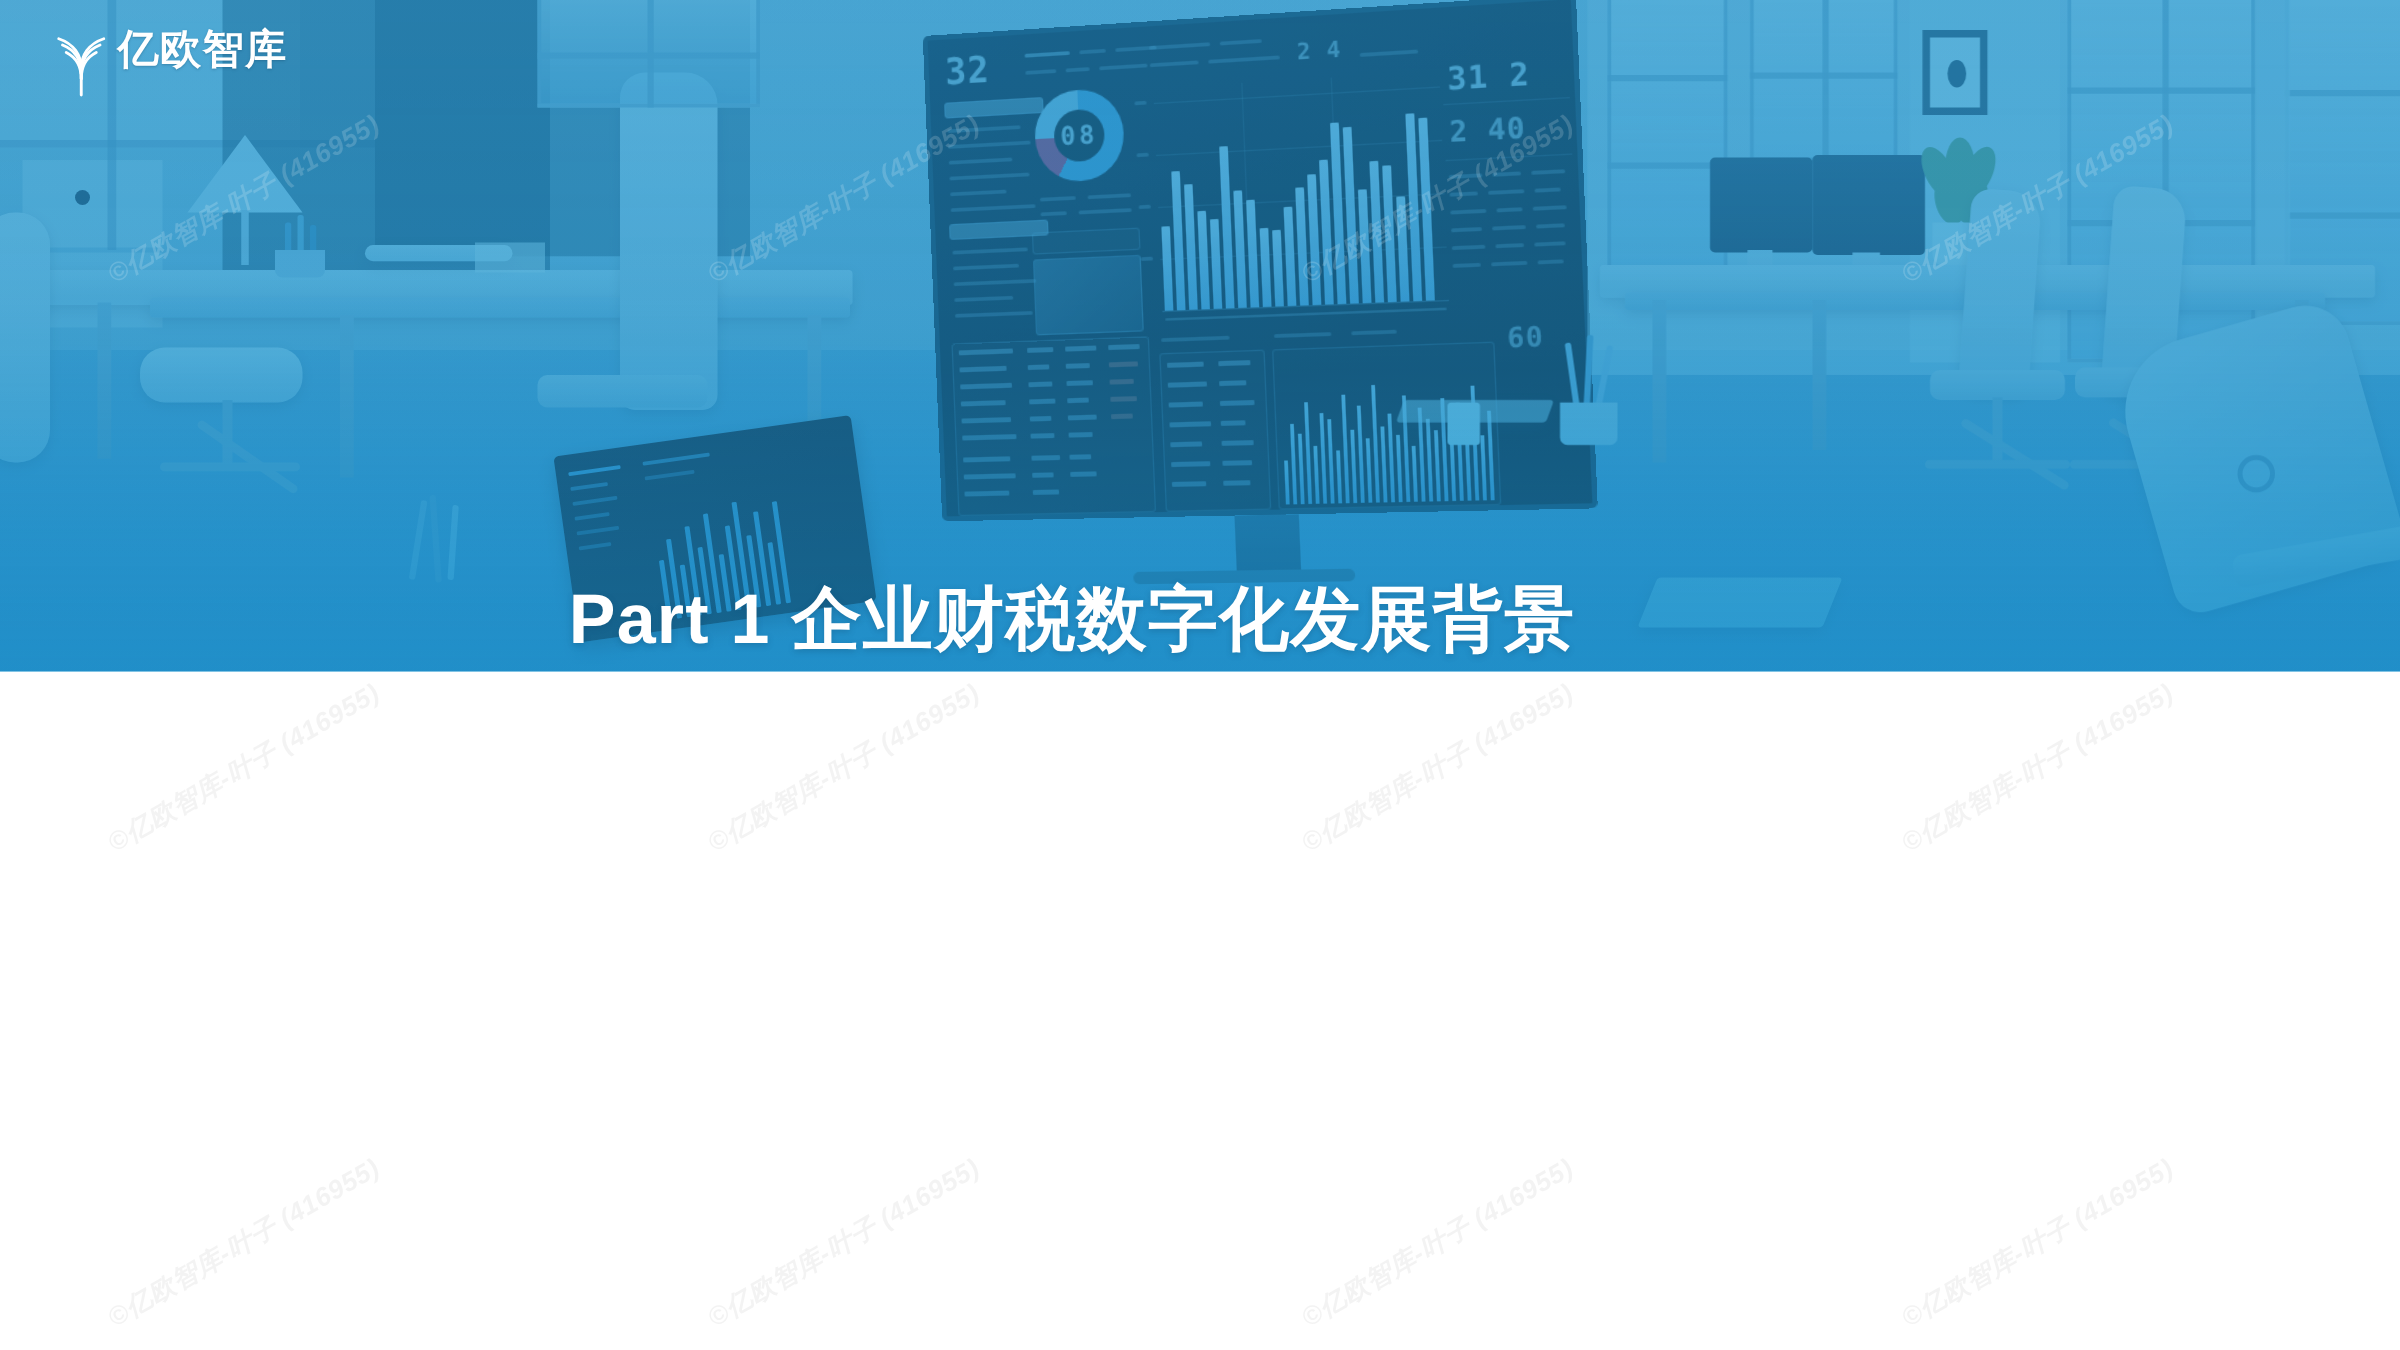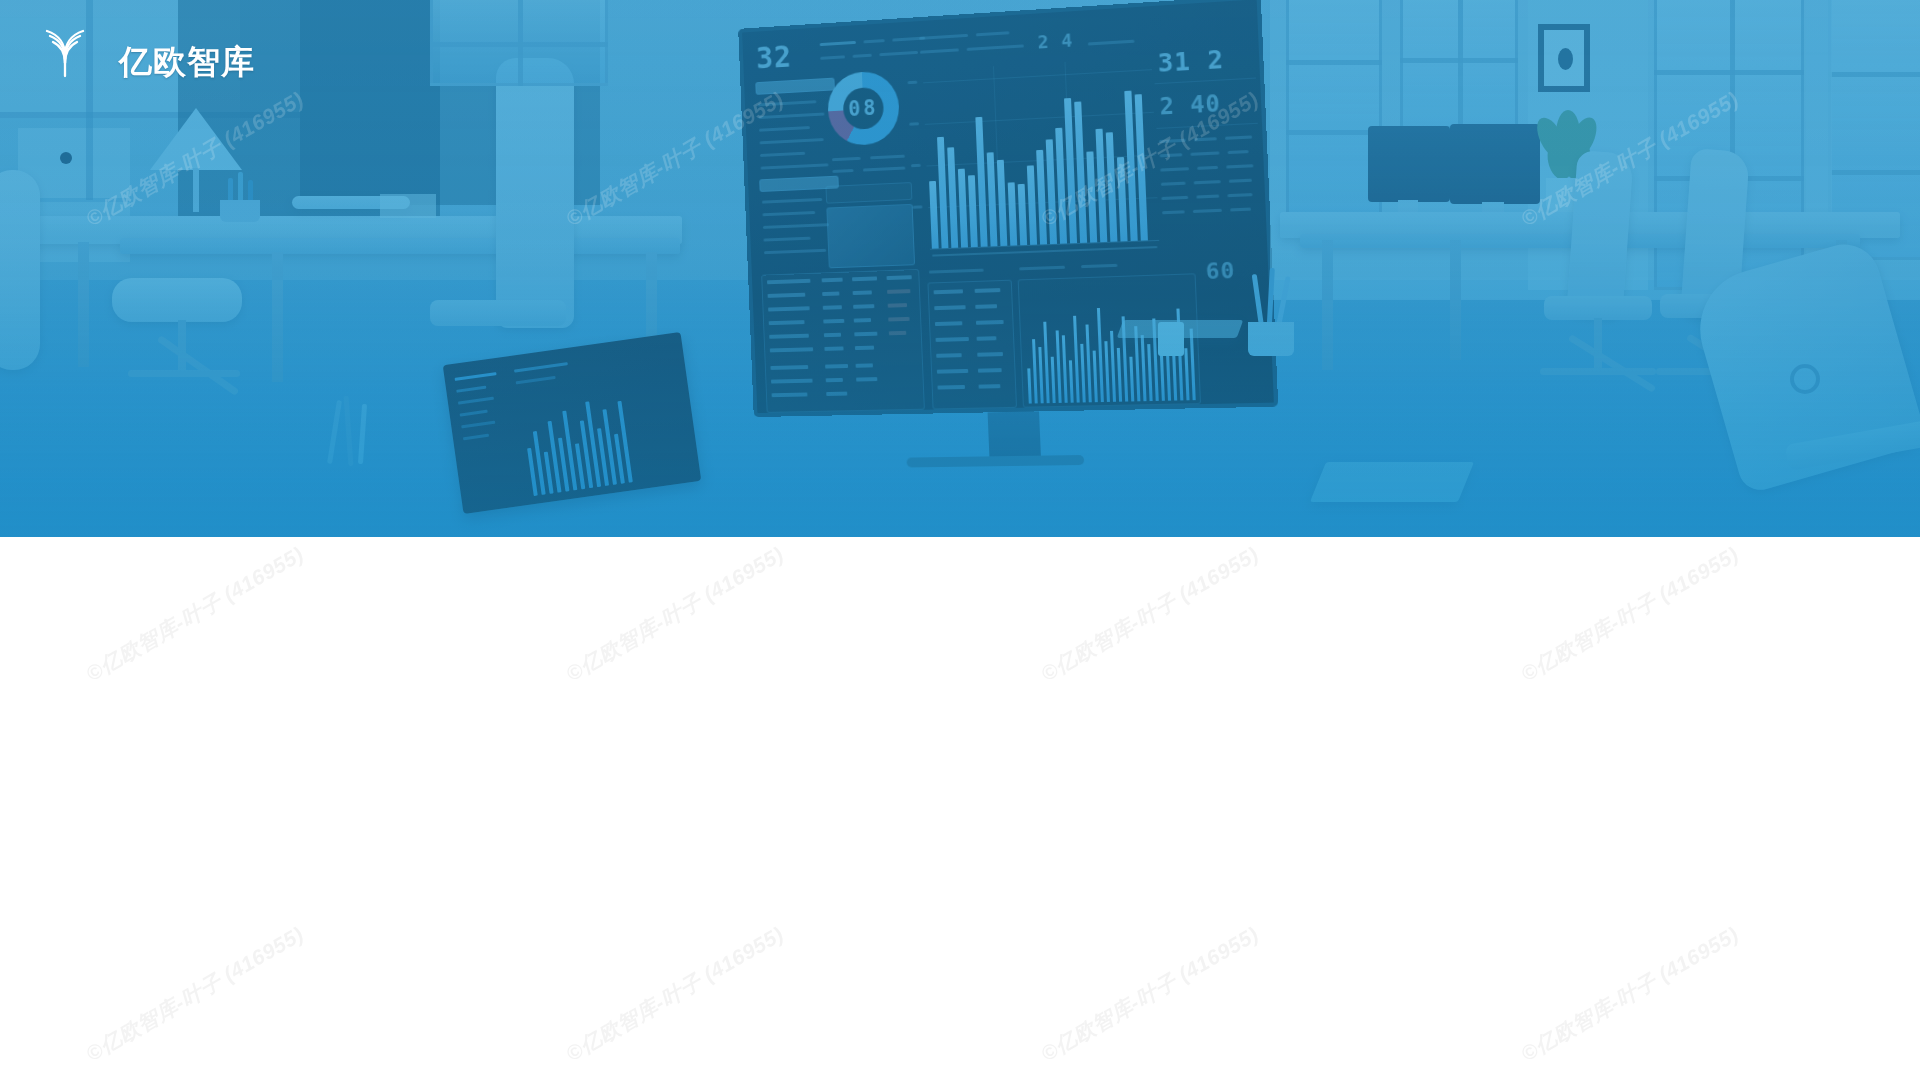--- a/index.html
+++ b/index.html
@@ -230,21 +230,21 @@
     position:absolute; inset:0;
     background:linear-gradient(180deg,
        rgba(41,160,212,.45) 0%,
        rgba(38,158,211,.42) 55%,
        rgba(35,156,210,.55) 100%);
   }
 
   
   .logo {
     position:absolute; left:38px; top:22px;
-    display:flex; align-items:flex-end; gap:27px;
+    display:flex; align-items:flex-start; gap:2px;
     z-index:40;
   }
   .logo .mark { width:54px; height:56px; display:block; }
   .logo .word {
     color:#ffffff;
     font-size:33px;
     font-weight:bold;
     letter-spacing:1px;
     line-height:1;
     text-shadow:0 1px 2px rgba(20,70,100,.35);
@@ -642,20 +642,21 @@
           <path d="M27 37 C27 26, 32 18, 42 14"></path>
           <path d="M27 41 C27 31, 31 24, 39 20"></path>
           <path d="M27 33 C27 22, 21 13,  9 9"></path>
           <path d="M27 37 C27 26, 22 18, 12 14"></path>
           <path d="M27 41 C27 31, 23 24, 15 20"></path>
         </g>
       </svg>
       <span class="word">亿欧智库</span>
     </div>
 
+    <div class="part-title">Part 1 企业财税数字化发展背景</div>
 
   </div>
 
   <div class="wm-layer" id="wm-layer">
       <div class="wm on-blue" style="left: 95px; top: 205px; transform: rotate(-30deg);">©亿欧智库-叶子 (416955)</div>
       <div class="wm on-blue" style="left: 575px; top: 205px; transform: rotate(-30deg);">©亿欧智库-叶子 (416955)</div>
       <div class="wm on-blue" style="left: 1050px; top: 205px; transform: rotate(-30deg);">©亿欧智库-叶子 (416955)</div>
       <div class="wm on-blue" style="left: 1530px; top: 205px; transform: rotate(-30deg);">©亿欧智库-叶子 (416955)</div>
       <div class="wm" style="left: 95px; top: 660px; transform: rotate(-30deg);">©亿欧智库-叶子 (416955)</div>
       <div class="wm" style="left: 575px; top: 660px; transform: rotate(-30deg);">©亿欧智库-叶子 (416955)</div>

